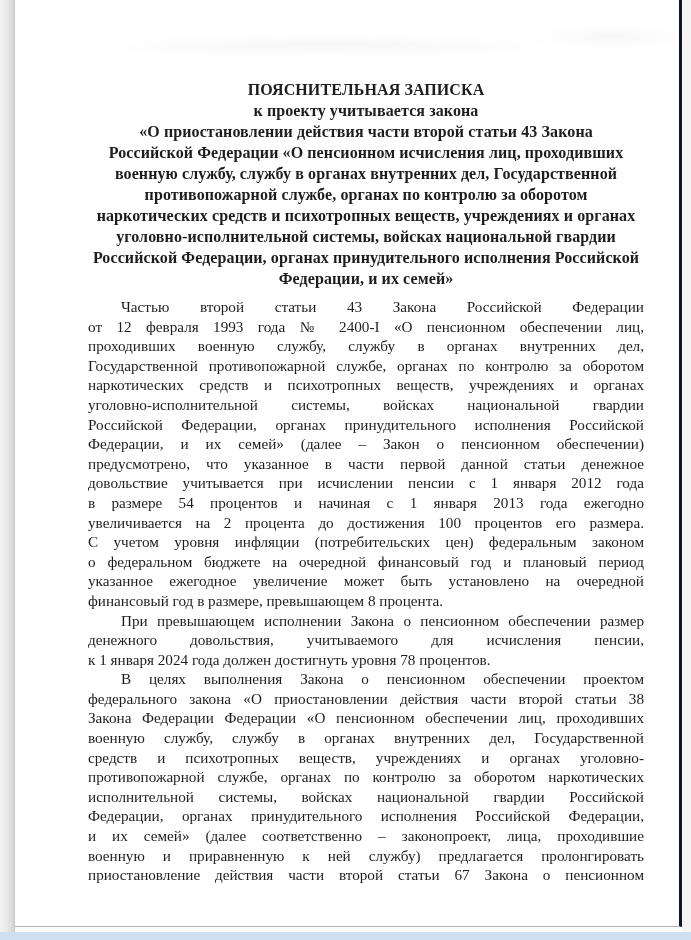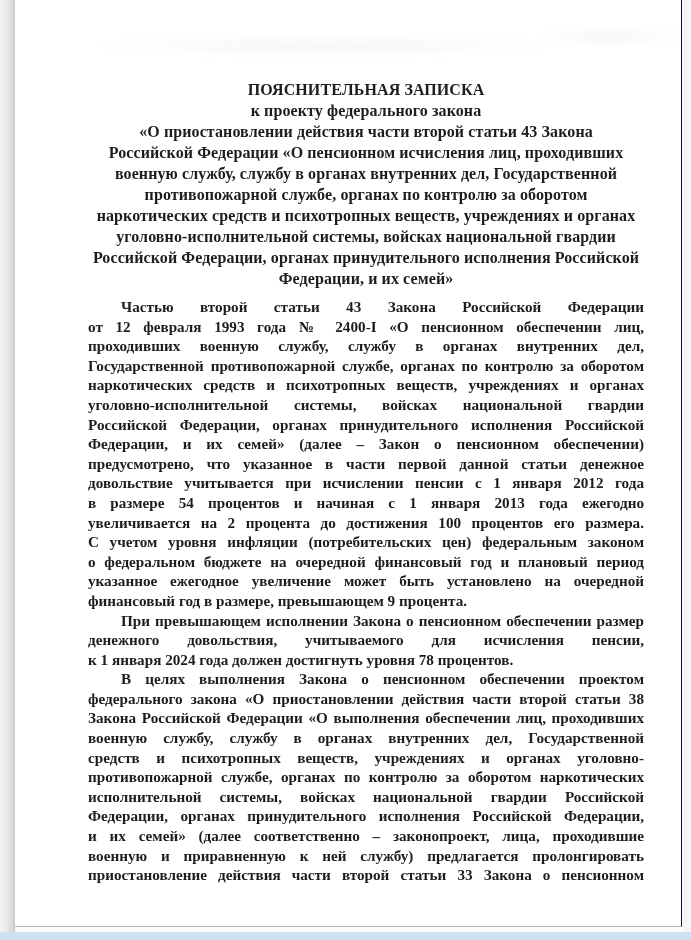--- a/index.html
+++ b/index.html
@@ -25,21 +25,21 @@
     position: absolute;
     left: 683px; top: 0;
     width: 8px; height: 932px;
     background: #f5f5f5;
   }
   .page {
     position: absolute;
     left: 15px; top: 0;
     width: 667px; height: 927px;
     background: #ffffff;
-    border-right: 1px solid #0f172a;
+    border-right: 3px solid #0f172a;
     border-bottom: 1px solid #b7b7b7;
     box-sizing: border-box;
   }
   .bottom-strip {
     position: absolute;
     left: 0; bottom: 0;
     width: 691px; height: 8px;
   }
   
   .smudge {
@@ -68,21 +68,21 @@
   }
   .title-line {
     font-weight: bold;
     font-size: 16px;
     line-height: 21px;
     letter-spacing: 0.1px;
   }
   .document-body {
     margin-top: 8px;
   }
-  .paragraph { margin: 0; font-weight: bold; }
+  .paragraph { margin: 0; }
   .text-line {
     font-size: 15.2px;
     line-height: 19.6px;
     text-align: justify;
     text-align-last: justify;
     white-space: normal;
   }
   .line-indent { padding-left: 33px; }
   .line-left { text-align-last: left; }
 </style>
@@ -92,21 +92,21 @@
 <div class="scan-left-band"></div>
 <div class="scan-right-band"></div>
 
 <div class="page">
   <div class="smudge smudge-a"></div>
   <div class="smudge smudge-b"></div>
 
   <div class="content">
     <div class="title-block">
         <div class="title-line">ПОЯСНИТЕЛЬНАЯ ЗАПИСКА</div>
-        <div class="title-line">к проекту федерального закона</div>
+        <div class="title-line">к проекту учитывается закона</div>
         <div class="title-line">«О приостановлении действия части второй статьи 43 Закона</div>
         <div class="title-line">Российской Федерации «О пенсионном исчисления лиц, проходивших</div>
         <div class="title-line">военную службу, службу в органах внутренних дел, Государственной</div>
         <div class="title-line">противопожарной службе, органах по контролю за оборотом</div>
         <div class="title-line">наркотических средств и психотропных веществ, учреждениях и органах</div>
         <div class="title-line">уголовно-исполнительной системы, войсках национальной гвардии</div>
         <div class="title-line">Российской Федерации, органах принудительного исполнения Российской</div>
         <div class="title-line">Федерации, и их семей»</div>
       </div>
     <div class="document-body">
@@ -119,37 +119,37 @@
           <div class="text-line">уголовно-исполнительной системы, войсках национальной гвардии</div>
           <div class="text-line">Российской Федерации, органах принудительного исполнения Российской</div>
           <div class="text-line">Федерации, и их семей» (далее – Закон о пенсионном обеспечении)</div>
           <div class="text-line">предусмотрено, что указанное в части первой данной статьи денежное</div>
           <div class="text-line">довольствие учитывается при исчислении пенсии с 1 января 2012 года</div>
           <div class="text-line">в размере 54 процентов и начиная с 1 января 2013 года ежегодно</div>
           <div class="text-line">увеличивается на 2 процента до достижения 100 процентов его размера.</div>
           <div class="text-line">С учетом уровня инфляции (потребительских цен) федеральным законом</div>
           <div class="text-line">о федеральном бюджете на очередной финансовый год и плановый период</div>
           <div class="text-line">указанное ежегодное увеличение может быть установлено на очередной</div>
-          <div class="text-line line-left">финансовый год в размере, превышающем 9 процента.</div>
+          <div class="text-line line-left">финансовый год в размере, превышающем 8 процента.</div>
         </div>
         <div class="paragraph">
           <div class="text-line line-indent">При превышающем исполнении Закона о пенсионном обеспечении размер</div>
           <div class="text-line">денежного довольствия, учитываемого для исчисления пенсии,</div>
           <div class="text-line line-left">к 1 января 2024 года должен достигнуть уровня 78 процентов.</div>
         </div>
         <div class="paragraph">
           <div class="text-line line-indent">В целях выполнения Закона о пенсионном обеспечении проектом</div>
           <div class="text-line">федерального закона «О приостановлении действия части второй статьи 38</div>
-          <div class="text-line">Закона Российской Федерации «О выполнения обеспечении лиц, проходивших</div>
+          <div class="text-line">Закона Федерации Федерации «О пенсионном обеспечении лиц, проходивших</div>
           <div class="text-line">военную службу, службу в органах внутренних дел, Государственной</div>
           <div class="text-line">средств и психотропных веществ, учреждениях и органах уголовно-</div>
           <div class="text-line">противопожарной службе, органах по контролю за оборотом наркотических</div>
           <div class="text-line">исполнительной системы, войсках национальной гвардии Российской</div>
           <div class="text-line">Федерации, органах принудительного исполнения Российской Федерации,</div>
           <div class="text-line">и их семей» (далее соответственно – законопроект, лица, проходившие</div>
           <div class="text-line">военную и приравненную к ней службу) предлагается пролонгировать</div>
-          <div class="text-line">приостановление действия части второй статьи 33 Закона о пенсионном</div>
+          <div class="text-line">приостановление действия части второй статьи 67 Закона о пенсионном</div>
         </div>
       </div>
   </div>
 </div>
 
 <div class="bottom-strip" style="background: rgb(207, 224, 242);"></div>
 
 </body></html>

